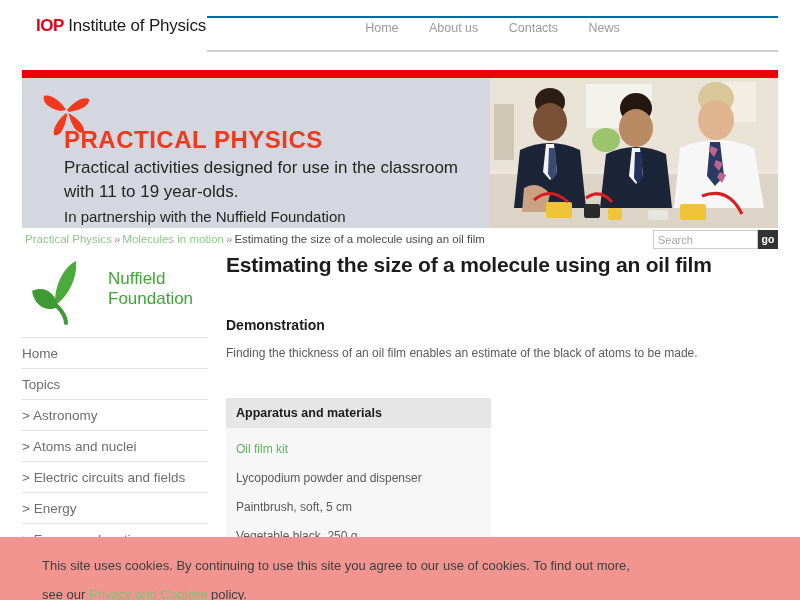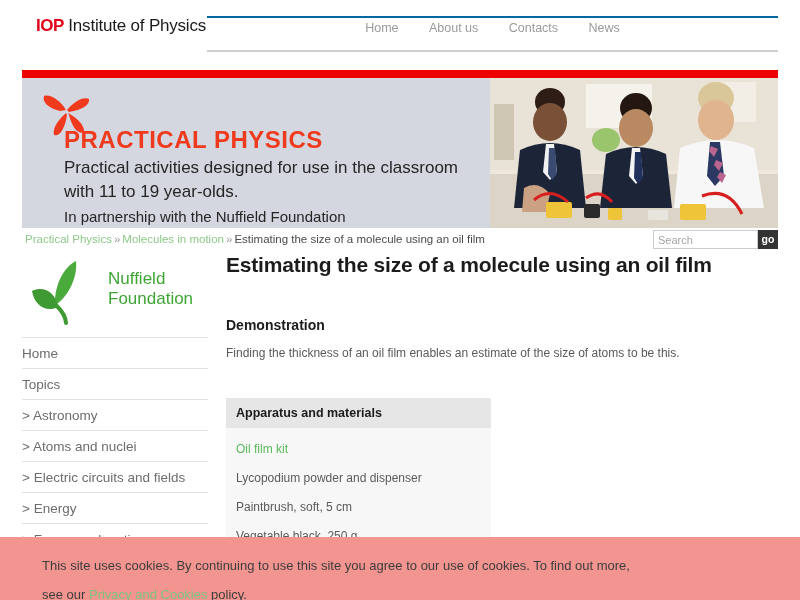--- a/index.html
+++ b/index.html
@@ -249,21 +249,21 @@
       <li>&gt; Electric circuits and fields</li>
       <li>&gt; Energy</li>
       <li>&gt; Forces and motion</li>
       <li>&gt; Molecules in motion</li>
     </ul>
   </div>
 
   <div class="content">
     <h1 class="page-title">Estimating the size of a molecule using an oil film</h1>
     <h2 class="demo-head">Demonstration</h2>
-    <p class="demo-text">Finding the thickness of an oil film enables an estimate of the size of atoms to be this.</p>
+    <p class="demo-text">Finding the thickness of an oil film enables an estimate of the black of atoms to be made.</p>
 
     <div class="apparatus">
       <div class="apparatus-head">Apparatus and materials</div>
       <ul>
         <li class="link">Oil film kit</li>
         <li>Lycopodium powder and dispenser</li>
         <li>Paintbrush, soft, 5 cm</li>
         <li>Vegetable black, 250 g</li>
       </ul>
     </div>

